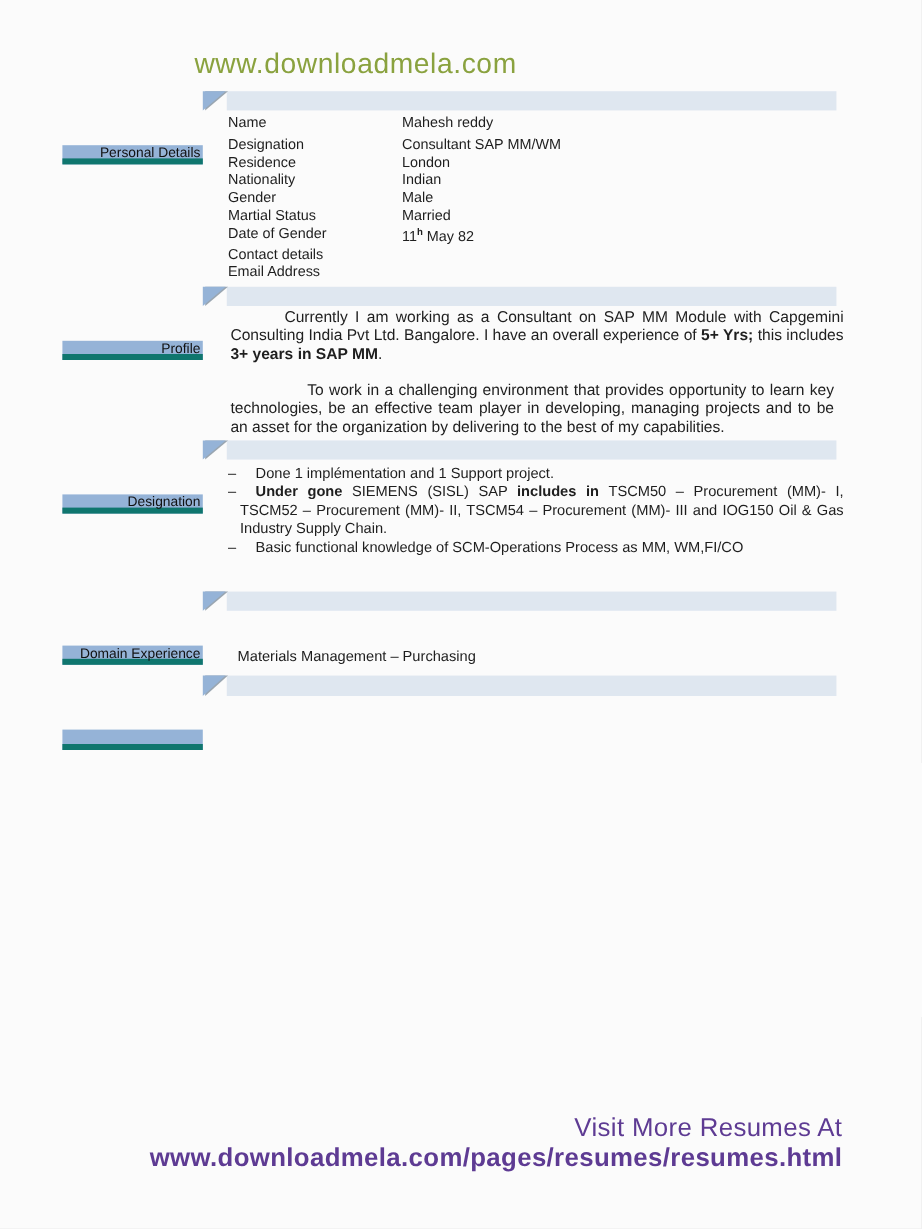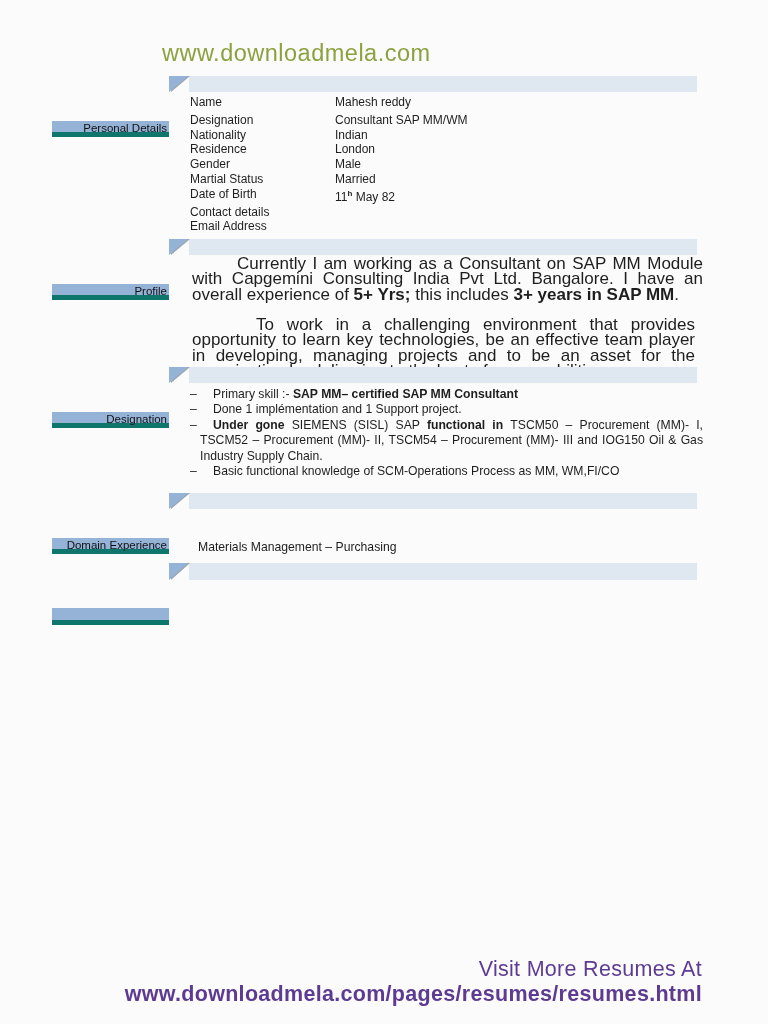--- a/index.html
+++ b/index.html
@@ -46,38 +46,38 @@
   
   .details { position:absolute; left:190px; top:95px; font-size:12px; }
   .detail-row { display:flex; line-height:14.8px; }
   .detail-row.first { margin-bottom:3px; }
   .detail-label { width:145px; }
   .detail-value { white-space:nowrap; }
   sup { font-size:8px; }
   
   .para {
     position:absolute; left:192px; width:511px;
-    font-size:17px; line-height:15.3px; text-align:justify;
+    font-size:13px; line-height:15.3px; text-align:justify;
   }
   .para1 { top:256px; text-indent:45px; }
   .para2 { top:317px; text-indent:64px; width:503px; }
   
   .bullets { position:absolute; left:190px; top:387px; width:513px; }
   .bullet {
     font-size:12.2px; line-height:15.4px; text-align:justify;
     padding-left:10px; text-indent:-10px;
   }
   .bullet .dash { display:inline-block; width:23px; text-indent:0; }
   
   .domain-line { position:absolute; left:198px; top:540px; font-size:12.2px; }
   
   .footer {
     position:absolute; top:928px; right:66px;
     text-align:right; color:var(--brand_purple, #5e3b93);
-    font-size:21.5px; line-height:25px; letter-spacing:.3px;margin-top:29px;
+    font-size:21.5px; line-height:25px; letter-spacing:.3px;
   }
   .footer a { color:inherit; text-decoration:none;font-weight:bold; }
   .b { font-weight:700; }
 </style>
 </head>
 <body>
 
 <div class="page">
 
   <a class="site-url" href="#">www.downloadmela.com</a>
@@ -92,37 +92,37 @@
   <div class="details">
     <div class="detail-row first">
       <span class="detail-label">Name</span>
       <span class="detail-value">Mahesh reddy</span>
     </div>
     <div class="detail-row">
       <span class="detail-label">Designation</span>
       <span class="detail-value">Consultant SAP MM/WM</span>
     </div>
     <div class="detail-row">
+      <span class="detail-label">Residence</span>
+      <span class="detail-value">London</span>
+    </div>
+    <div class="detail-row">
       <span class="detail-label">Nationality</span>
       <span class="detail-value">Indian</span>
-    </div>
-    <div class="detail-row">
-      <span class="detail-label">Residence</span>
-      <span class="detail-value">London</span>
     </div>
     <div class="detail-row">
       <span class="detail-label">Gender</span>
       <span class="detail-value">Male</span>
     </div>
     <div class="detail-row">
       <span class="detail-label">Martial Status</span>
       <span class="detail-value">Married</span>
     </div>
     <div class="detail-row">
-      <span class="detail-label">Date of Birth</span>
+      <span class="detail-label">Date of Gender</span>
       <span class="detail-value"><span>11</span><sup class="b">h</sup><span> May 82</span></span>
     </div>
     <div class="detail-row">
       <span class="detail-label">Contact details</span>
       <span class="detail-value"></span>
     </div>
     <div class="detail-row">
       <span class="detail-label">Email Address</span>
       <span class="detail-value"></span>
     </div>
@@ -140,27 +140,24 @@
 
   <div class="bar" style="top:367px">
     <div class="bar-light"></div>
     <div class="tab-slant-line"></div>
     <div class="tab-slant"></div>
     <div class="tab-rect">Designation</div>
   </div>
 
   <div class="bullets">
     <div class="bullet">
-      <span class="dash">–</span><span><span>Primary skill :- </span><span class="b">SAP MM– certified SAP MM Consultant</span></span>
-    </div>
-    <div class="bullet">
       <span class="dash">–</span><span><span>Done 1 implémentation and 1 Support project.</span></span>
     </div>
     <div class="bullet">
-      <span class="dash">–</span><span><span class="b">Under gone </span><span>SIEMENS (SISL) SAP </span><span class="b">functional in </span><span>TSCM50 – Procurement (MM)- I, TSCM52 – Procurement (MM)- II, TSCM54 – Procurement (MM)- III and IOG150 Oil &amp; Gas Industry Supply Chain.</span></span>
+      <span class="dash">–</span><span><span class="b">Under gone </span><span>SIEMENS (SISL) SAP </span><span class="b">includes in </span><span>TSCM50 – Procurement (MM)- I, TSCM52 – Procurement (MM)- II, TSCM54 – Procurement (MM)- III and IOG150 Oil &amp; Gas Industry Supply Chain.</span></span>
     </div>
     <div class="bullet">
       <span class="dash">–</span><span><span>Basic functional knowledge of SCM-Operations Process as MM, WM,FI/CO</span></span>
     </div>
   </div>
 
   <div class="bar" style="top:493px">
     <div class="bar-light"></div>
     <div class="tab-slant-line"></div>
     <div class="tab-slant"></div>

